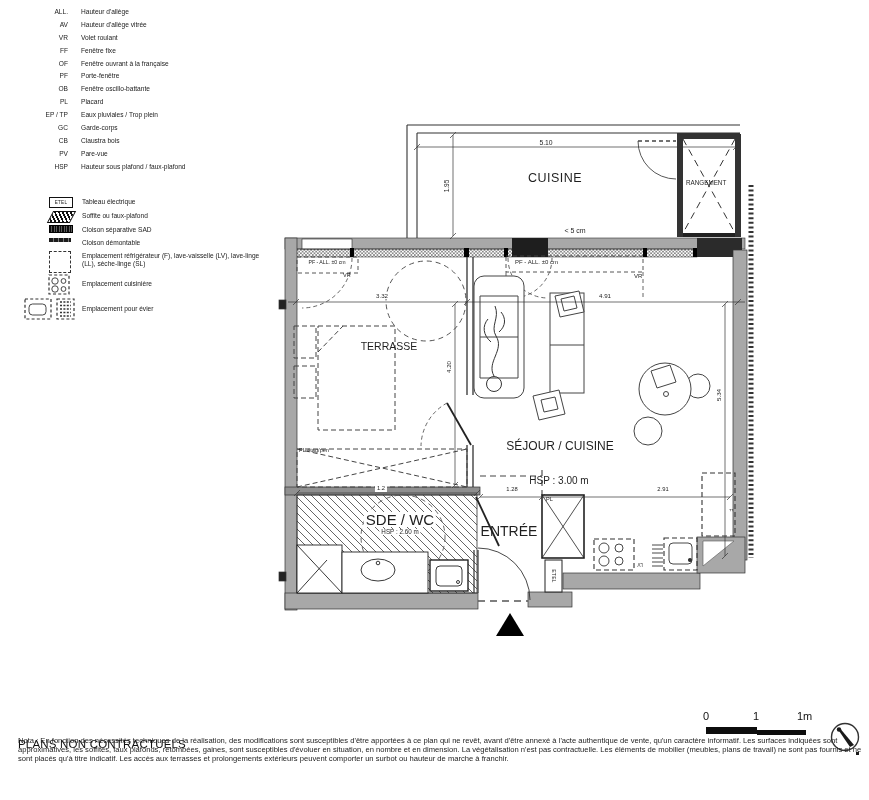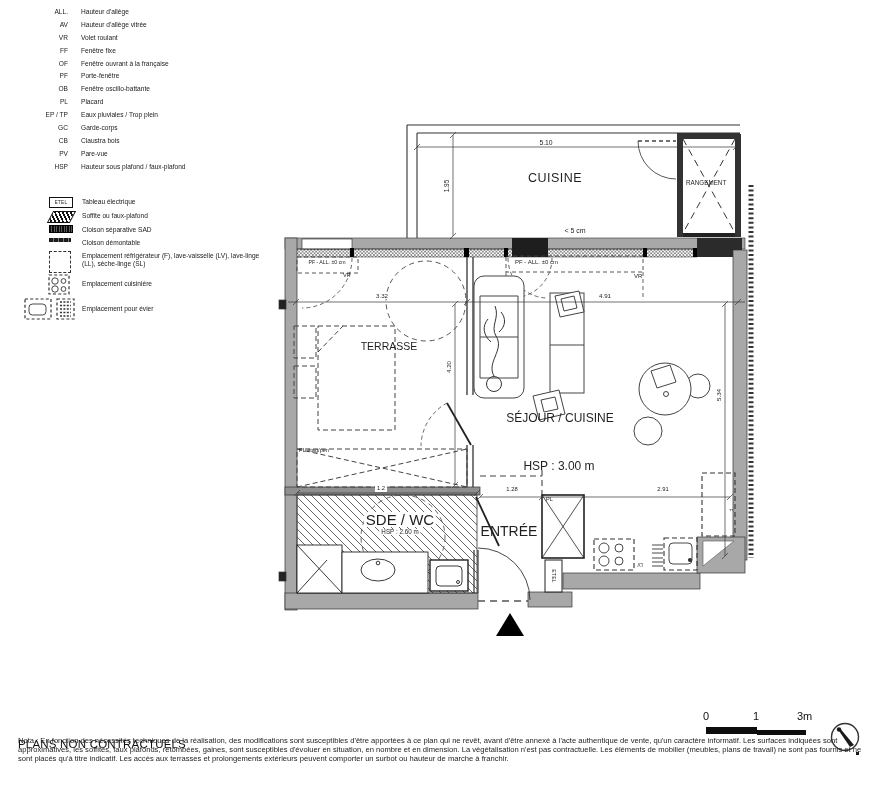--- a/index.html
+++ b/index.html
@@ -248,22 +248,22 @@
   <span class="lbl" style="left:343px;top:273px;font-size:5.6px">VR</span>
   <span class="lbl" style="left:515px;top:259px;font-size:6px">PF - ALL. ±0 cm</span>
   <span class="lbl" style="left:634px;top:273px;font-size:6px">VR</span>
 
   <span class="lbl cx wbg" style="left:382px;top:293px;font-size:6.2px">3.32</span>
   <span class="lbl cx wbg" style="left:605px;top:293px;font-size:6.2px">4.91</span>
   <span class="lbl cx" style="left:389px;top:341px;font-size:10.5px">TERRASSE</span>
   <span class="lbl rotccw wbg" style="left:449px;top:367px;font-size:6.2px">4.20</span>
   <span class="lbl rotccw" style="left:719px;top:395px;font-size:6.2px">5.34</span>
 
-  <span class="lbl cx" style="left:560px;top:412px;font-size:12px">SÉJOUR / CUISINE</span>
-  <span class="lbl cx" style="left:559px;top:460px;font-size:12px">HSP : 3.00 m</span>
+  <span class="lbl cx" style="left:560px;top:440px;font-size:12px">SÉJOUR / CUISINE</span>
+  <span class="lbl cx" style="left:559px;top:476px;font-size:10px">HSP : 3.00 m</span>
 
   <span class="lbl" style="left:299px;top:448px;font-size:5.6px">PL étag/pen</span>
 
   <span class="lbl cx wbg" style="left:400px;top:512px;font-size:15px">SDE / WC</span>
   <span class="lbl cx wbg" style="left:400px;top:529px;font-size:6.3px">HSP : 2.60 m</span>
   <span class="lbl cx wbg" style="left:381px;top:486px;font-size:5.8px">1.2</span>
   <span class="lbl cx" style="left:512px;top:487px;font-size:5.8px">1.28</span>
   <span class="lbl cx" style="left:663px;top:487px;font-size:5.8px">2.91</span>
 
   <span class="lbl cx" style="left:509px;top:524px;font-size:14px">ENTRÉE</span>
@@ -365,21 +365,21 @@
         <rect x="5" y="6" width="17" height="11" rx="3.5" fill="none" stroke="#333" stroke-width="0.9"></rect>
         <rect x="33" y="1" width="17" height="20" fill="none" stroke="#333" stroke-width="1.2" stroke-dasharray="3 2.2"></rect>
         <path d="M36,4 H47 M36,7.5 H47 M36,11 H47 M36,14.5 H47 M36,18 H47" stroke="#333" stroke-width="1.4" stroke-dasharray="2 1.4"></path>
       </svg>
       <div class="lg-label" style="top:7px">Emplacement pour évier</div>
     </div>
   </div>
 
   <span class="sb-num" style="left:703px;top:710px">0</span>
   <span class="sb-num" style="left:753px;top:710px">1</span>
-  <span class="sb-num" style="left:797px;top:710px">3m</span>
+  <span class="sb-num" style="left:797px;top:710px">1m</span>
   <div class="sb-seg" style="left:706px;top:727px;width:51px;height:7px"></div>
   <div class="sb-seg" style="left:757px;top:730px;width:49px;height:4.5px"></div>
 
   <svg width="40" height="42" style="position:absolute;left:828px;top:720px">
     <circle cx="17" cy="17" r="13.5" fill="none" stroke="#333" stroke-width="1.4"></circle>
     <polygon points="9,8 13,9.5 26,25 22,27" fill="#1a1a1a"></polygon>
     <circle cx="11" cy="9.5" r="2.2" fill="#1a1a1a"></circle>
     <rect x="28" y="32" width="3" height="3" fill="#1a1a1a"></rect>
   </svg>
 

